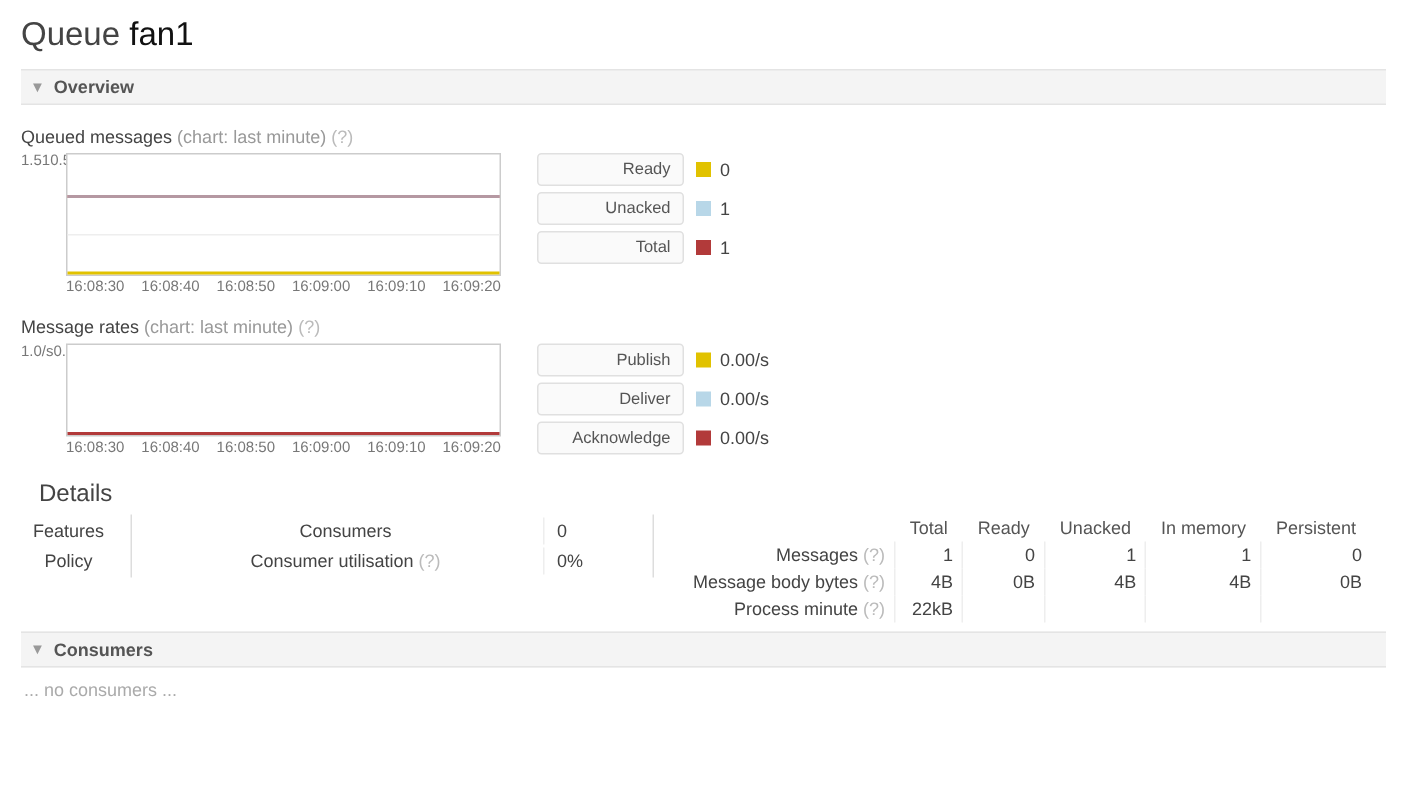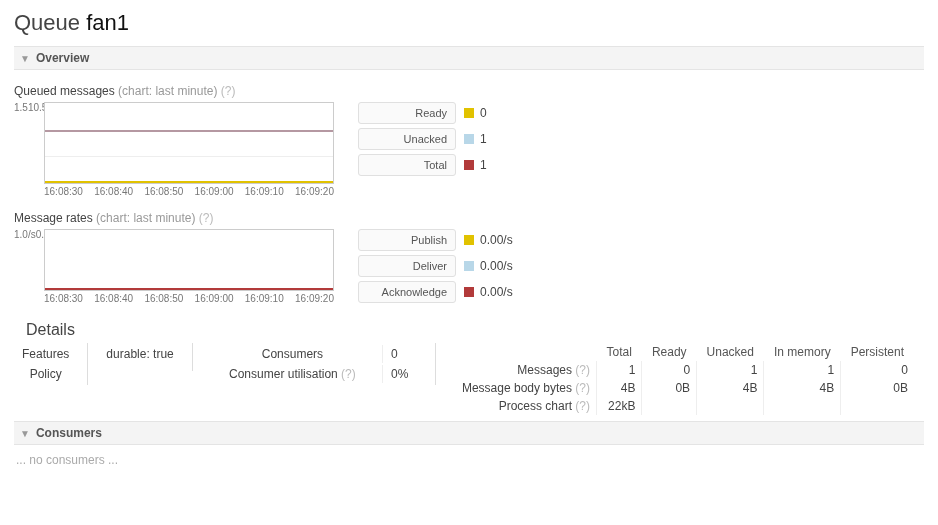--- a/index.html
+++ b/index.html
@@ -151,32 +151,20 @@
         <tbody>
               <tr>
           <td class="rlabel">Features</td>
         </tr>
         <tr>
           <td class="rlabel">Policy</td>
         </tr>
       </tbody>
           </table>
     </div>
-    <div class="kv">
-      <table>
-        <tbody>
-              <tr>
-                <td>durable: true</td>
-              </tr>
-        <tr>
-                <td></td>
-              </tr>
-      </tbody>
-          </table>
-    </div>
     <div class="kv" style="flex:1">
       <table style="width:100%">
         <tbody>
         <tr>
           <td class="rlabel">Consumers</td>
           <td style="border-left:1px solid #eee;padding-left:8px">0</td>
         </tr>
         <tr>
           <td class="rlabel">
             <span>Consumer utilisation</span>
@@ -215,21 +203,21 @@
             <span class="help">(?)</span>
           </td>
           <td>4B</td>
           <td>0B</td>
           <td>4B</td>
           <td>4B</td>
           <td>0B</td>
         </tr>
         <tr>
           <td class="rowlbl">
-            <span>Process chart</span>
+            <span>Process minute</span>
             <span class="help">(?)</span>
           </td>
           <td>22kB</td>
           <td></td>
           <td></td>
           <td></td>
           <td></td>
         </tr>
       </tbody>
           </table>

